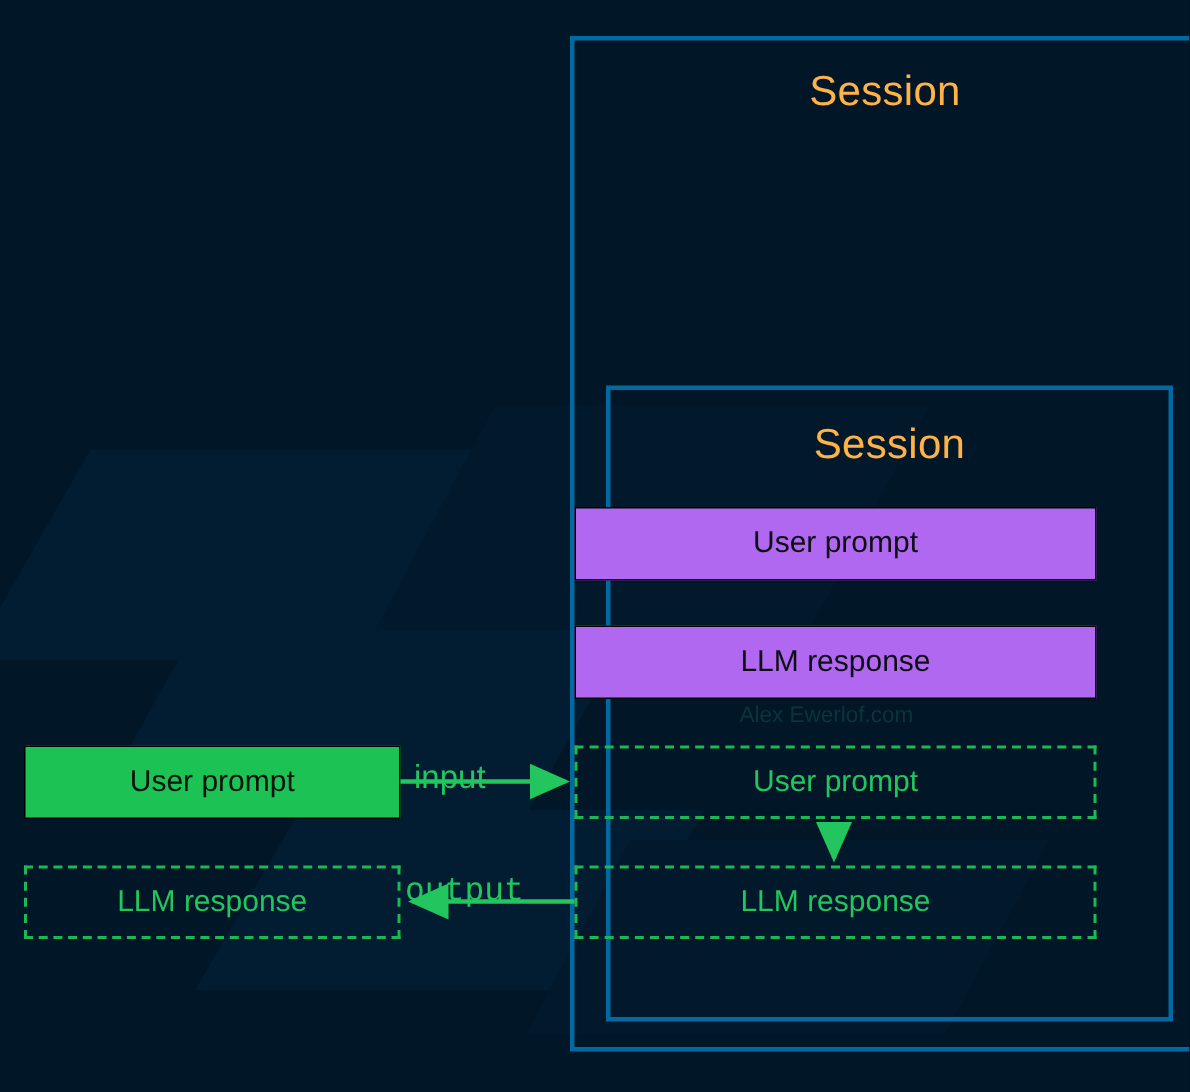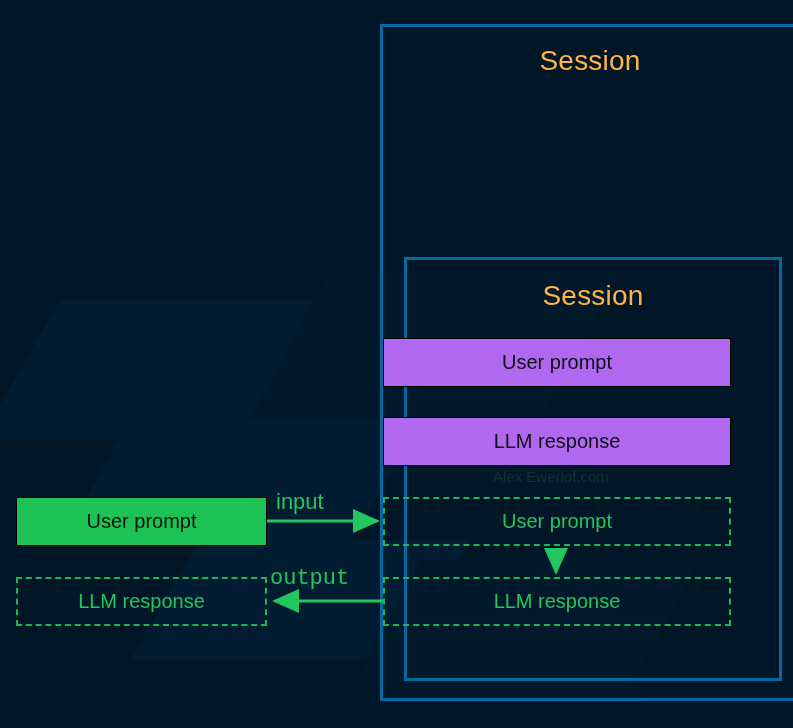--- a/index.html
+++ b/index.html
@@ -59,20 +59,21 @@
   .chip-dashed {
     background: transparent;
     border: 2px dashed #1cb854;
     color: #22c55e;
   }
   .edge-label {
     position: absolute;
     color: #22c55e;
     font-size: 22px;
     white-space: nowrap;
+    margin-top: 16px;
   }
   svg.arrows {
     position: absolute;
     inset: 0;
     width: 793px;
     height: 728px;
     pointer-events: none;
   }
   .watermark {
     position: absolute;

